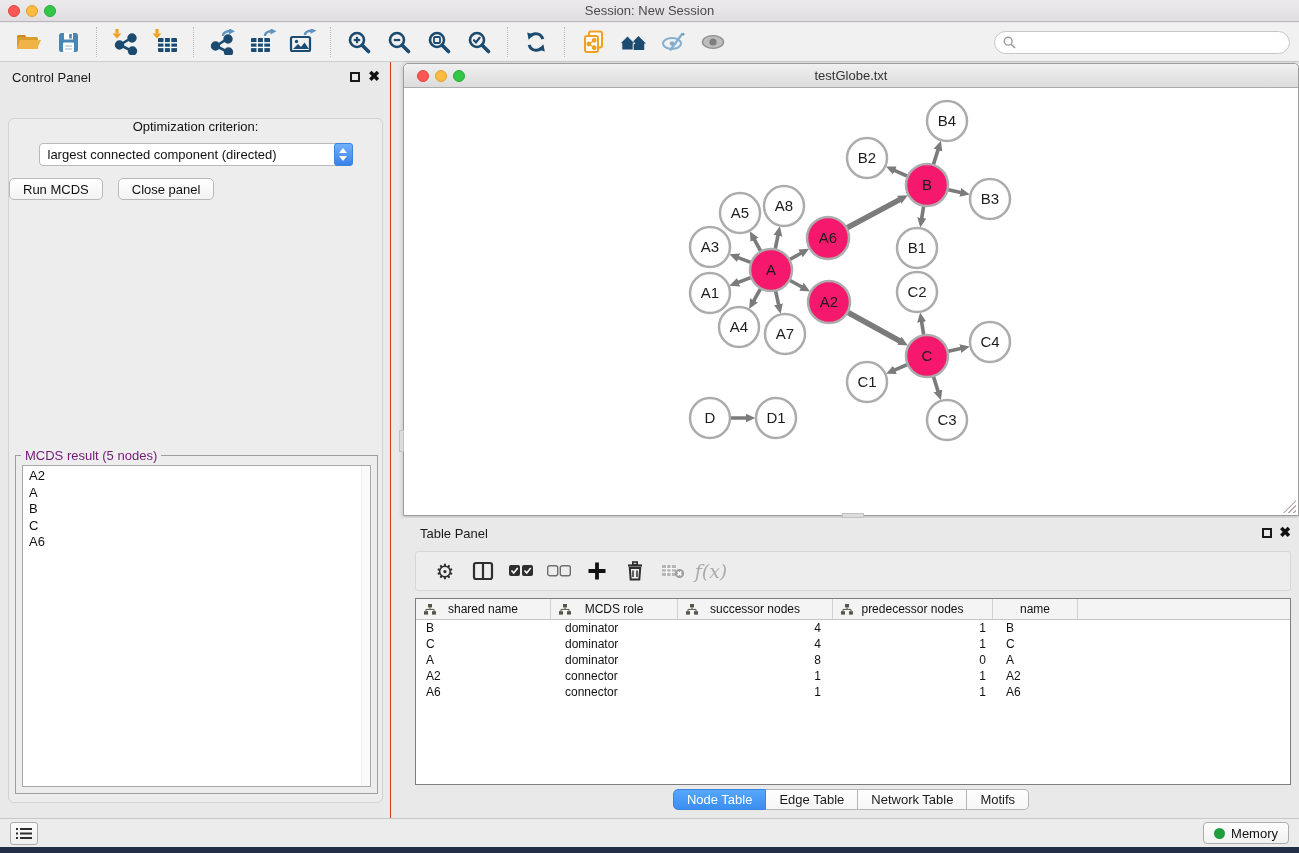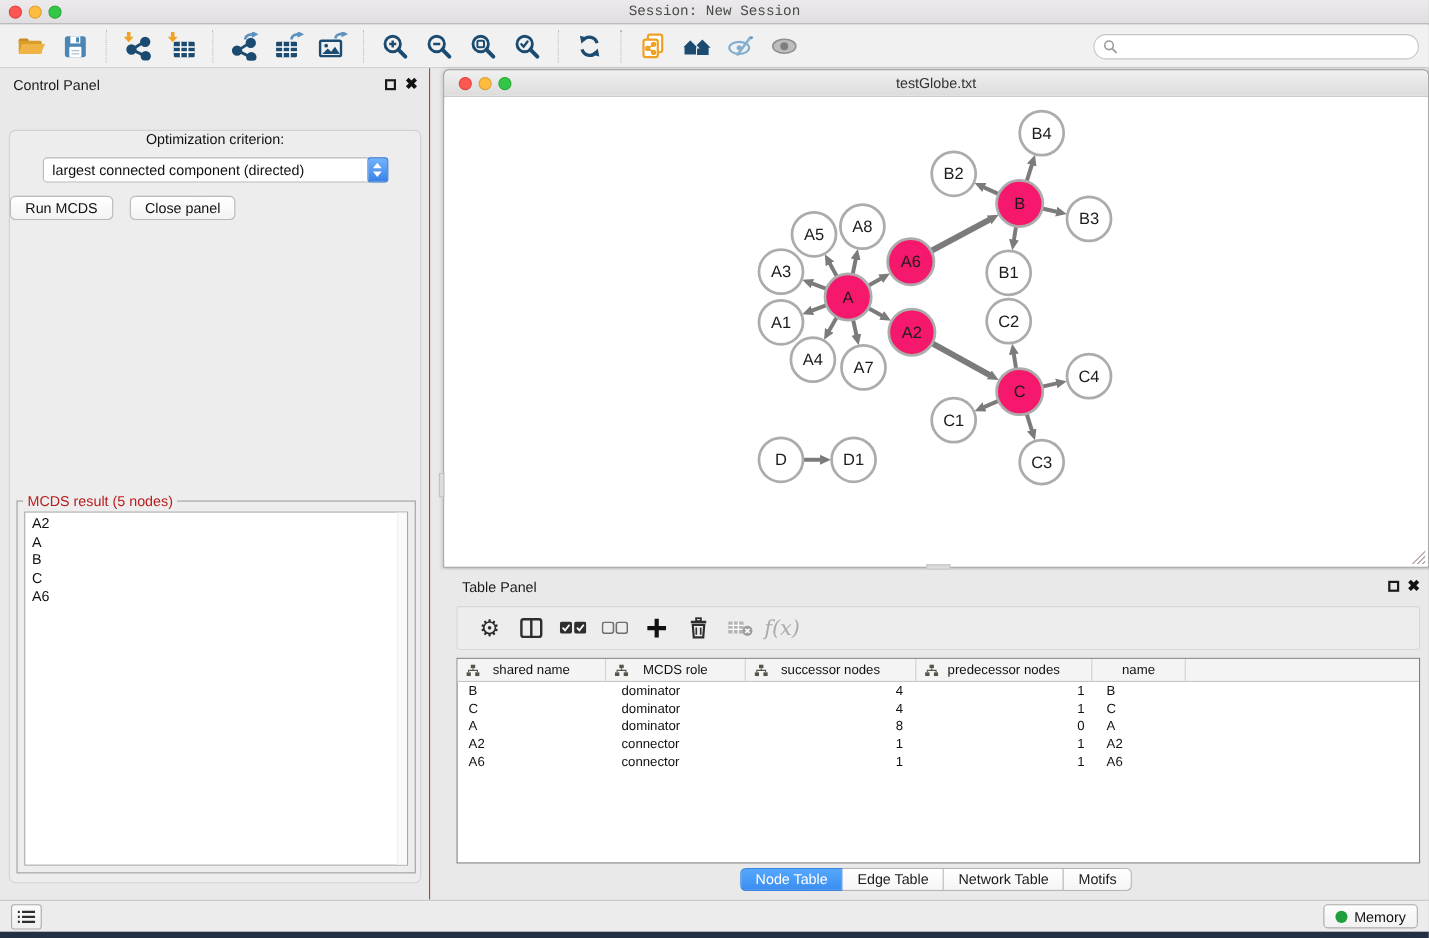--- a/index.html
+++ b/index.html
@@ -7,21 +7,21 @@
 body { font-family:"Liberation Sans", sans-serif; }
 #app { position:relative; width:1299px; height:853px; background:#E9E9E9; overflow:hidden; }
 
 
 .titlebar { position:absolute; left:0; top:0; width:100%; height:22px;
   background:linear-gradient(#ECEAEC,#E0DEE0); border-bottom:1px solid #B8B6B8; }
 .tl { position:absolute; top:5px; width:12px; height:12px; border-radius:50%; }
 .tl.red   { left:8px;  background:#FC5753; border:1px solid #E2423C; }
 .tl.yellow{ left:26px; background:#FDBC40; border:1px solid #E0A030; }
 .tl.green { left:44px; background:#33C748; border:1px solid #28A938; }
-.titlebar .title { text-align:center; font-size:13px; line-height:21px; color:#4B4B4B;font-family:Liberation Mono, monospace; }
+.titlebar .title { text-align:center; font-size:13px; line-height:21px; color:#4B4B4B; }
 
 
 .toolbar { position:absolute; left:0; top:23px; width:100%; height:39px; background:#F1F1F1;
   border-bottom:1px solid #CFCFCF; display:flex; align-items:center; padding-left:8px; }
 .tbtn { width:40px; height:34px; display:flex; align-items:center; justify-content:center; flex:0 0 auto; }
 .tsep { width:1px; height:30px; border-left:1px dotted #BDBDBD; margin:0 8px; flex:0 0 auto; }
 .search-box { position:absolute; right:9px; top:8px; width:296px; height:23px; border:1px solid #C6C6C6;
   border-radius:12px; background:#fff; display:flex; align-items:center; padding-left:8px; }
 .search-box input { border:none; outline:none; flex:1; font-size:13px; background:transparent; margin-left:5px; font-family:inherit; }
 
@@ -44,21 +44,21 @@
   border:1px solid #B9B9B9; border-radius:4px; font-size:13px; line-height:21px; padding-left:8px; color:#111; }
 .dd-stepper { position:absolute; right:-1px; top:-1px; width:19px; height:23px;
   background:linear-gradient(#71B2FA,#3A81E8); border-radius:3px; border:1px solid #3B85DE; }
 .dd-stepper .up, .dd-stepper .dn { position:absolute; left:4.5px; width:0; height:0; border-left:4px solid transparent; border-right:4px solid transparent; }
 .dd-stepper .up { top:4px; border-bottom:5px solid #fff; }
 .dd-stepper .dn { bottom:4px; border-top:5px solid #fff; }
 .btn-row { display:flex; justify-content:flex-start; gap:15px; margin-top:12px; }
 .push-btn { background:linear-gradient(#FFFFFF,#F3F3F3); border:1px solid #B9B9B9; border-radius:5px;
   font-size:13px; height:22px; padding:0 13px; color:#111; font-family:inherit; }
 .result-group { position:absolute; left:6px; top:336px; width:363px; height:339px; border:1px solid #9E9E9E; }
-.result-title { position:absolute; left:5px; top:-8px; background:#EDEDED; padding:0 4px; font-size:13px; color:#b91c1c; }
+.result-title { position:absolute; left:5px; top:-8px; background:#EDEDED; padding:0 4px; font-size:13px; color:#701a75; }
 .result-list { position:absolute; left:6px; top:9px; right:6px; bottom:6px; background:#fff;
   border:1px solid #A8A8A8; font-size:13px; padding:2px 6px; overflow:hidden; }
 .result-item { line-height:16.5px; color:#111; }
 .result-scroll { position:absolute; right:7px; top:10px; bottom:7px; width:9px; background:#FAFAFA; border-left:1px solid #EFEFEF; }
 
 
 #network-window { position:absolute; left:403px; top:63px; width:896px; height:453px; background:#fff;
   border:1px solid #9C9C9C; border-radius:5px 5px 0 0; box-shadow:0 1px 5px rgba(0,0,0,.22); }
 .nw-titlebar { position:relative; height:24px; background:linear-gradient(#F0F0F0,#DCDCDC);
   border-bottom:1px solid #ACACAC; border-radius:5px 5px 0 0; }

